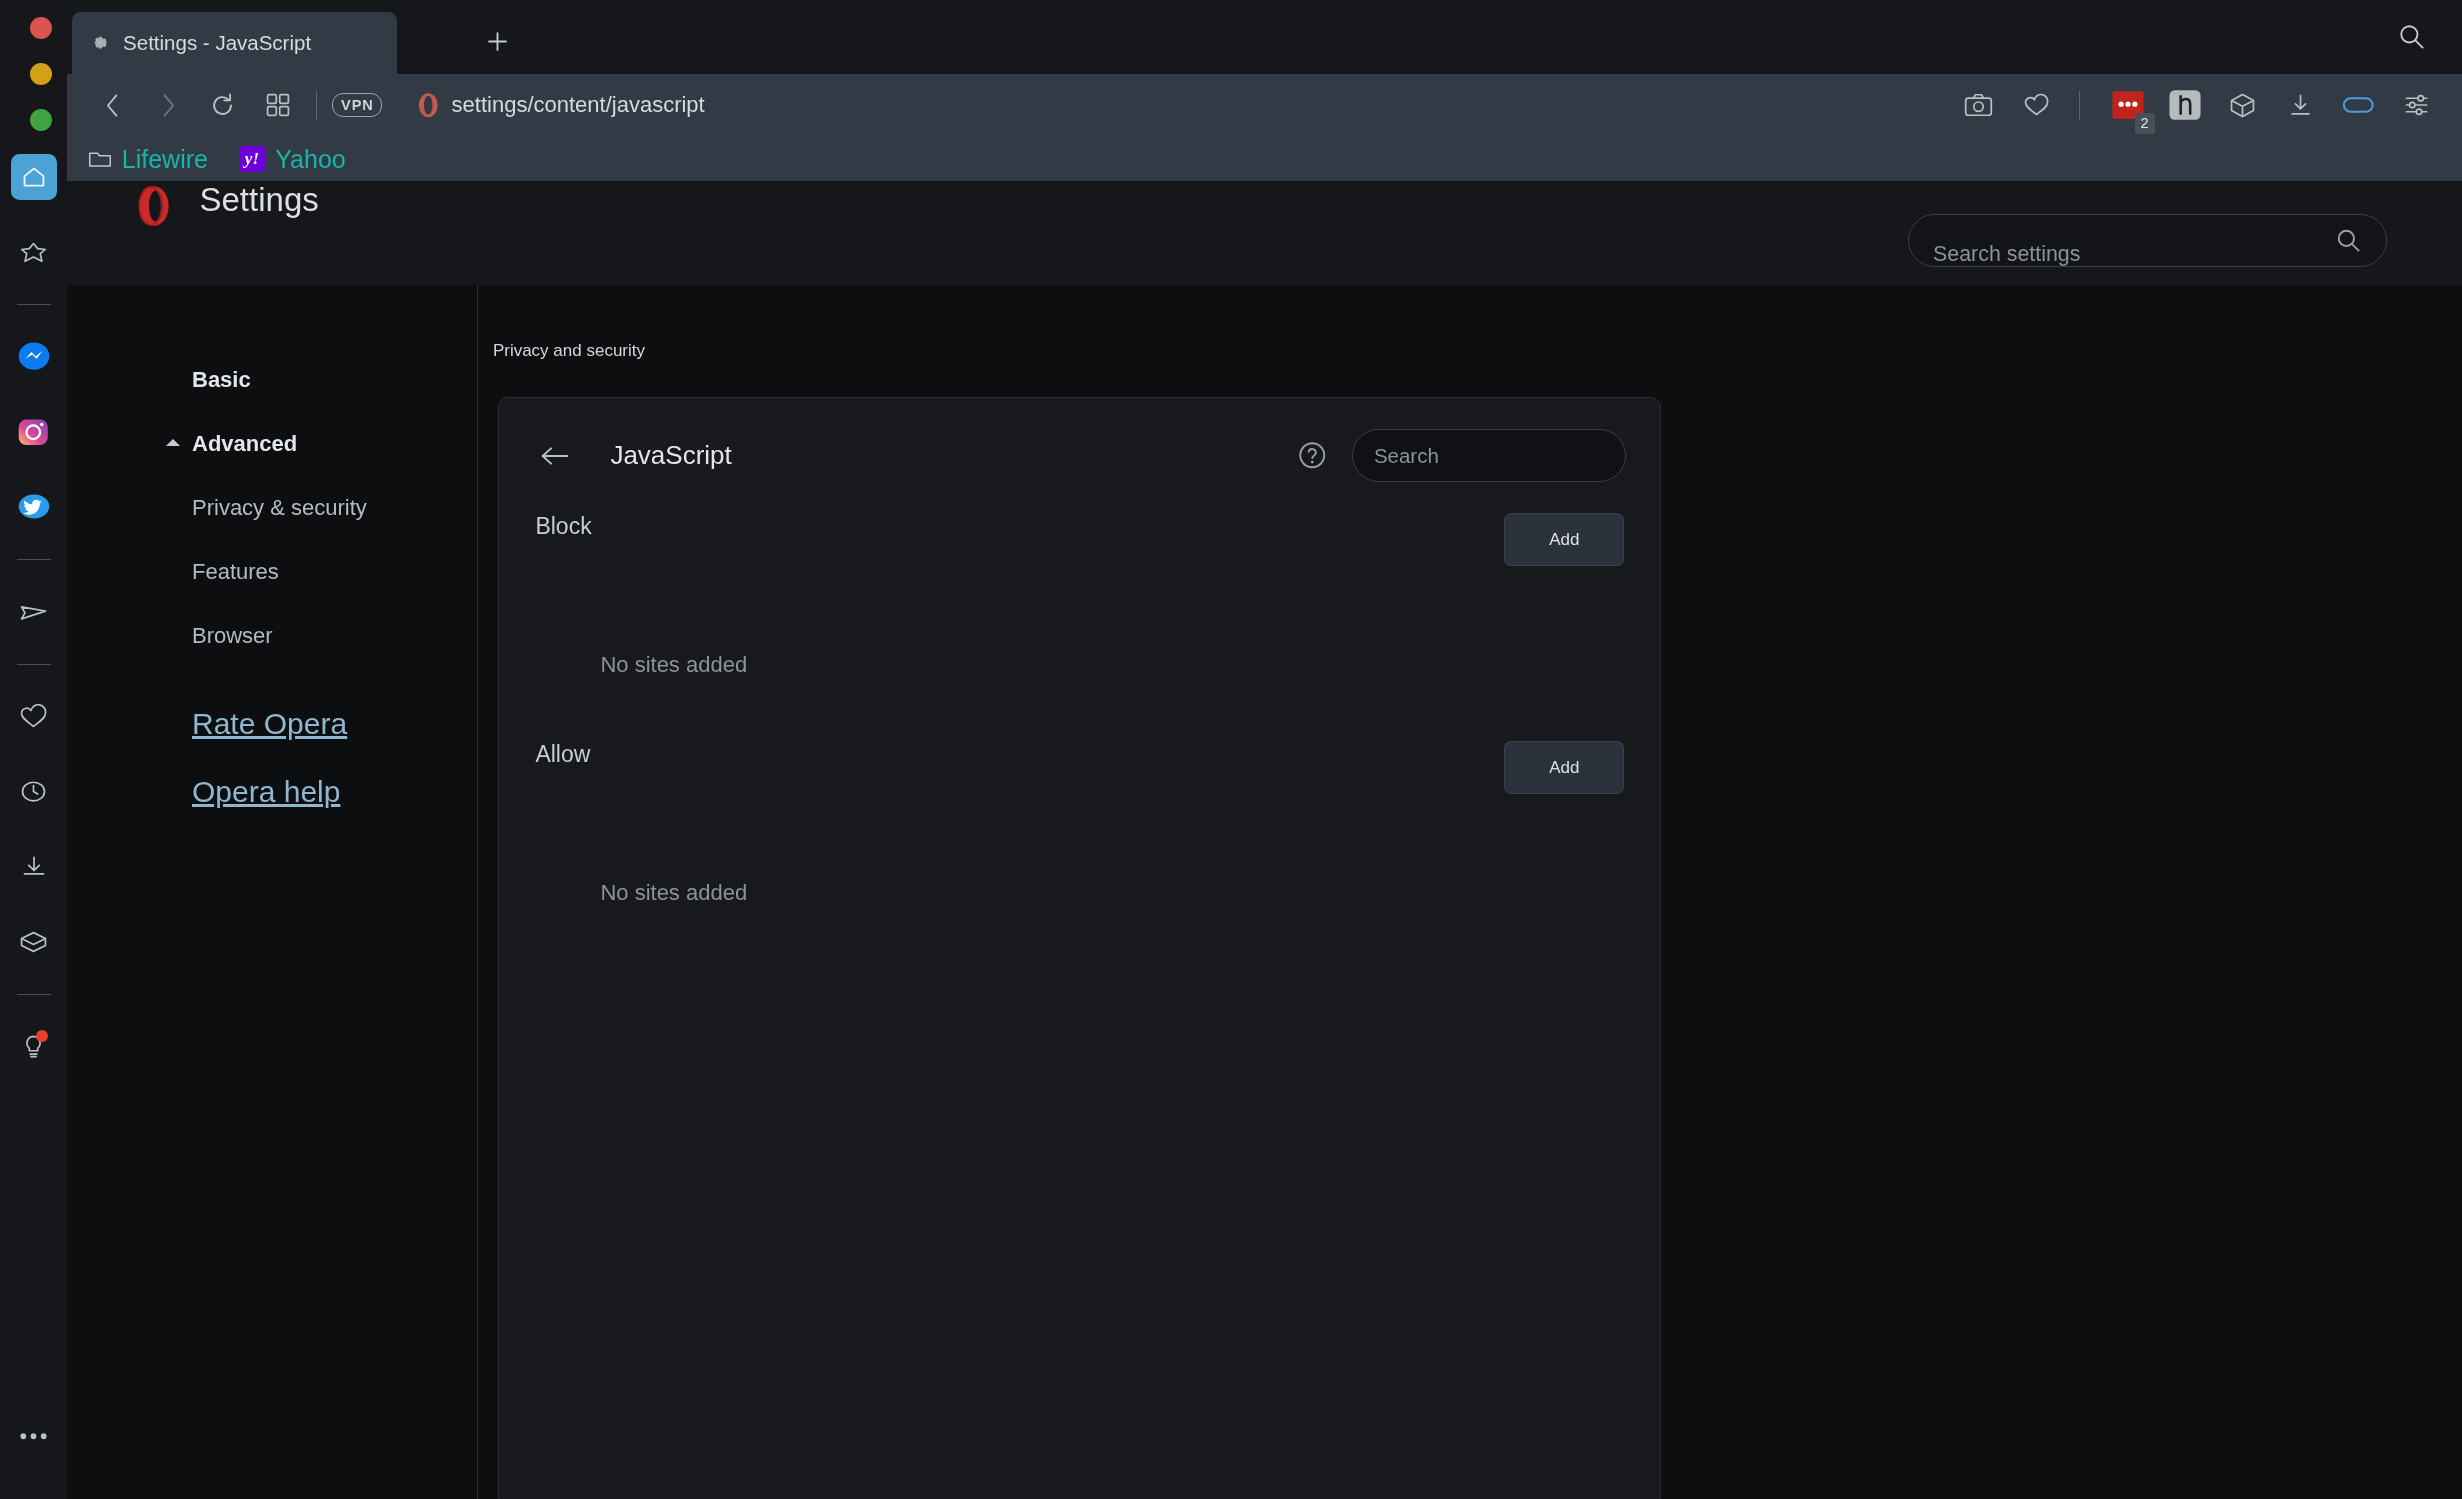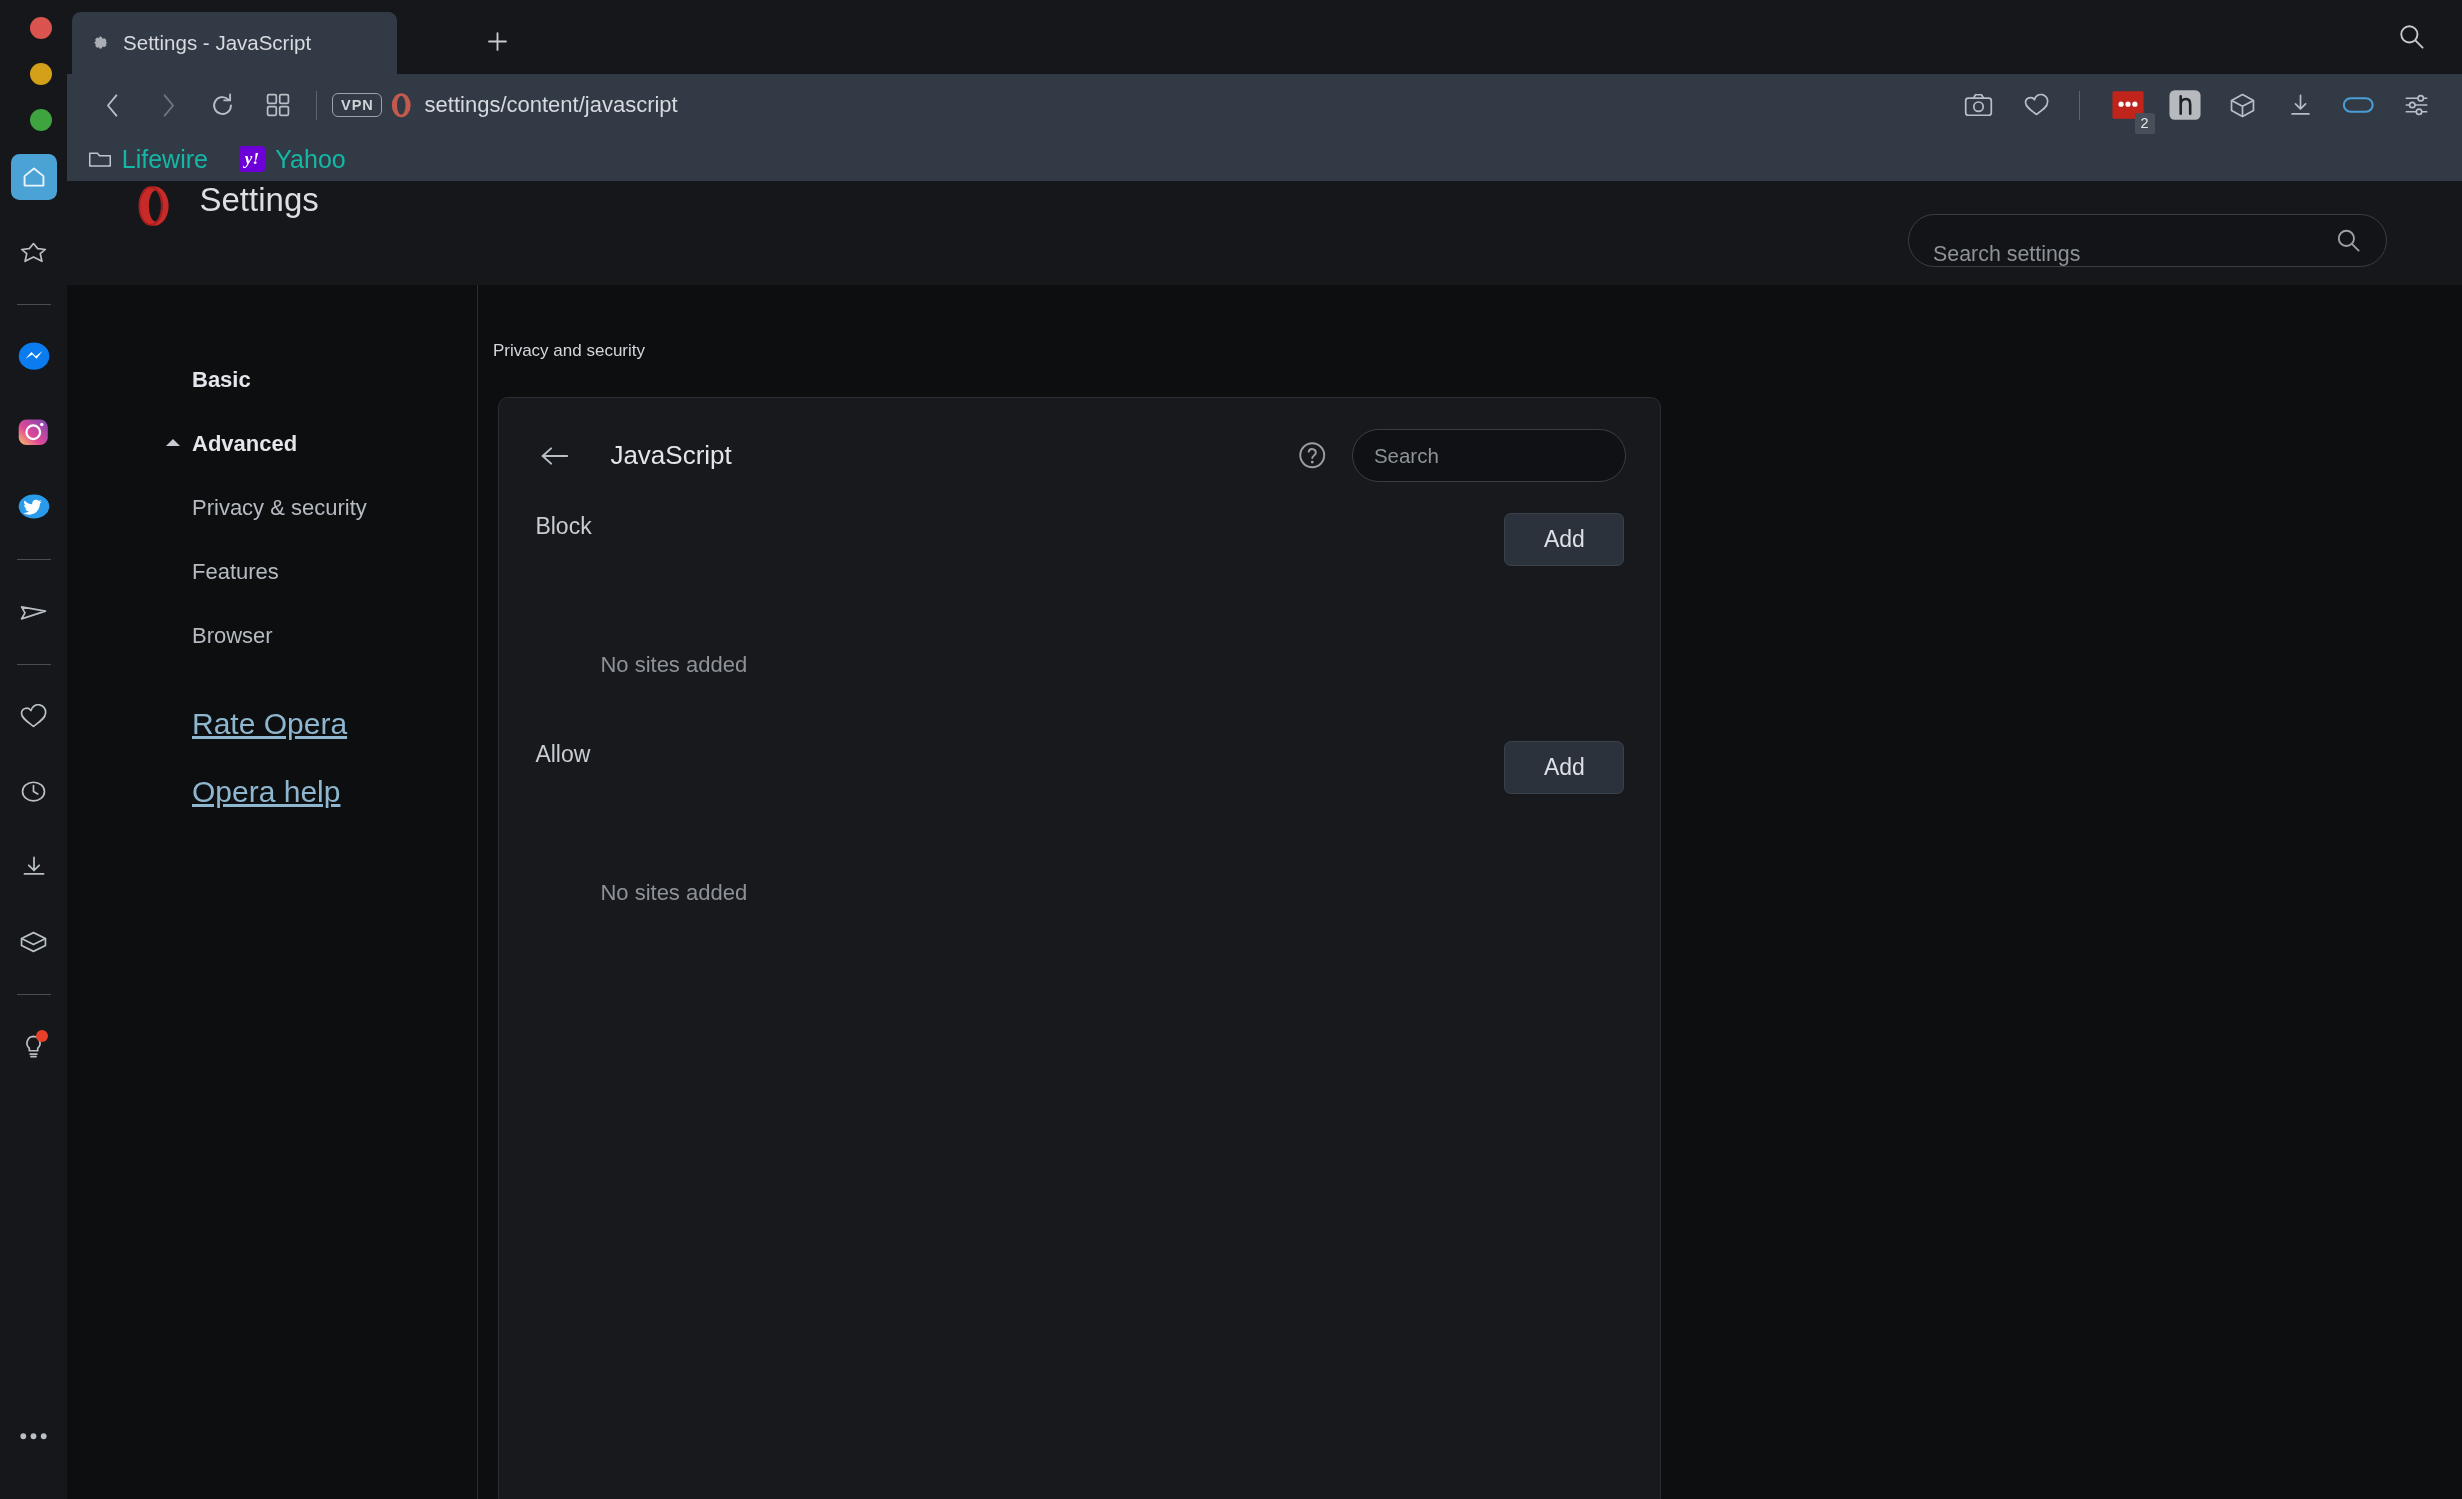--- a/index.html
+++ b/index.html
@@ -50,22 +50,22 @@
   .new-tab { position: absolute; left: 410px; top: 20.5px; width: 41px; height: 41px;
              display: flex; align-items: center; justify-content: center; }
   .tabstrip-search { position: absolute; right: 31px; top: 17px; width: 39px; height: 39px;
                      display: flex; align-items: center; justify-content: center; }
 
   .navbar { position: relative; height: 62px; background: #323a45;
             display: flex; align-items: center; padding: 0 24px; gap: 0; }
   .nav-ico { width: 43px; height: 43px; display: flex; align-items: center;
              justify-content: center; margin-right: 12px; }
   .nav-sep { width: 0.9px; height: 29px; background: #5c646e; margin: 0 15.4px 0 5.1px; }
-  .vpn-chip { border: 1.7px solid #9aa3ad; border-radius: 6px; color: #cfd4da;
-              font-size: 14.5px; letter-spacing: 0.9px; padding: 2.6px 7.7px; margin-right: 3px; font-weight: bold; }
+  .vpn-chip { border: 1.7px solid #9aa3ad; border-radius: 11px; color: #cfd4da;
+              font-size: 14.5px; letter-spacing: 0.9px; padding: 2.6px 7.7px; margin-right: 30px; font-weight: bold; }
   .url-text { color: #d6dade; font-size: 22px; margin-left: 6.8px; white-space: nowrap; }
   .nav-right { margin-left: auto; display: flex; align-items: center; gap: 0; }
   .ext-ico { width: 44px; height: 44px; display: flex; align-items: center;
              justify-content: center; margin-left: 13.7px; position: relative; }
   .ext-sep { width: 0.9px; height: 29px; background: #5c646e; margin: 0 12px 0 20.5px; }
   .badge-2 { position: absolute; right: -5.1px; bottom: -6.8px; background: #474f58; color: #e4e7ea;
              font-size: 14.5px; line-height: 1; padding: 3.4px 6px; border-radius: 2.6px; }
 
   .bookmarks { position: relative; height: 46px; background: #323a45;
                display: flex; align-items: center; padding: 0 20.5px; gap: 0; }
@@ -138,21 +138,21 @@
   .row-allowed .label { color: #e6e9ed; font-size: 23px; }
   .toggle { margin-left: auto; width: 67px; height: 36px; border-radius: 18px;
             background: #3ea2e0; position: relative; }
   .toggle .knob { position: absolute; right: 3.4px; top: 3.4px; width: 29px; height: 29px;
                   border-radius: 50%; background: #ffffff; }
 
   .list-head { display: flex; padding: 0 36px; height: 113px; }
   .list-head .label { color: #c8cdd3; font-size: 23px; }
   .add-btn { margin-left: auto; width: 120px; height: 53px; border-radius: 6.8px;
              background: #2b323b; border: 0.9px solid #3a424c; color: #dde1e6;
-             font-size: 23px; font-family: "Liberation Sans", sans-serif; cursor: pointer; }
+             font-size: 17px; font-family: "Liberation Sans", sans-serif; cursor: pointer; }
   .empty { color: #8d9299; font-size: 22px; padding: 0 0 0 101px; height: 77px;
            display: flex; align-items: center; }
   .gap { height: 38px; }
 </style>
 </head>
 <body>
 
 <div class="window">
 
   <div class="traffic">

